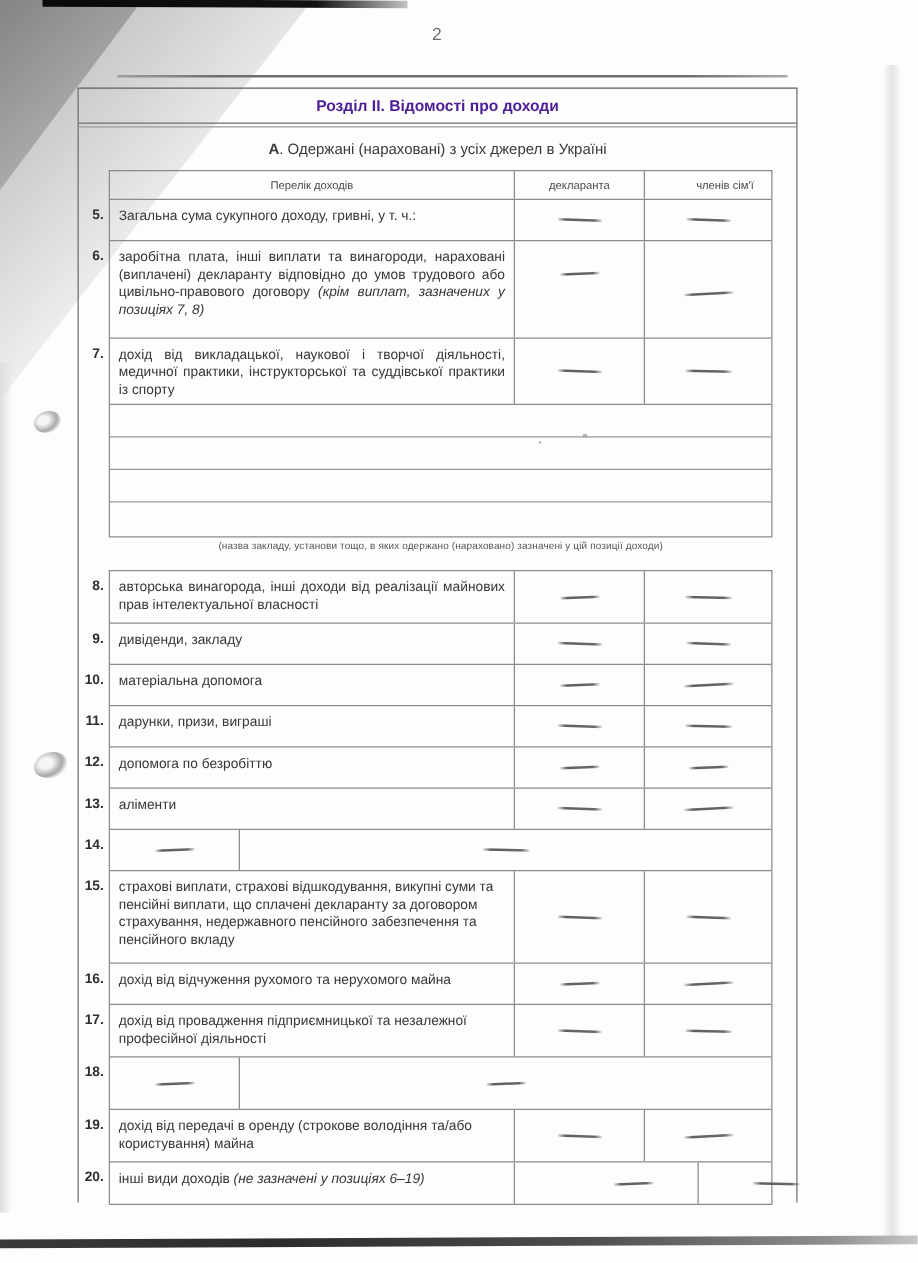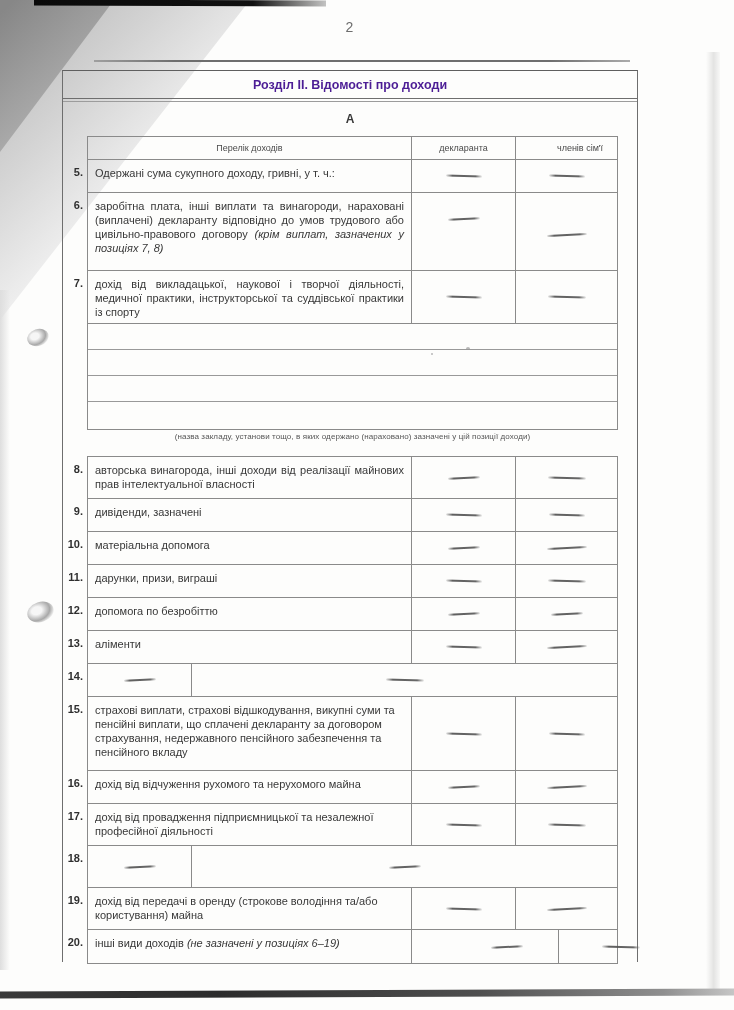--- a/index.html
+++ b/index.html
@@ -166,36 +166,37 @@
   <div class="speck sp2"></div>
 
   <div class="page-number">2</div>
   <div class="top-rule"></div>
 
   <div class="outerbox">
     <div class="sectionbar">Розділ II. Відомості про доходи</div>
     <div class="dline"></div>
     <div class="subsection">
       <b>А</b>
+        <span>. Одержані (нараховані) з усіх джерел в Україні</span>
     </div>
 
     <div class="tbl t1">
       <div class="thead">
         <div class="th-left">Перелік доходів</div>
         <div class="th-right">
           <div class="th-sub">
             <div>декларанта</div>
             <div>членів сім'ї</div>
           </div>
         </div>
       </div>
 
       <div class="trow r5">
         <div class="num">5.</div>
-        <div class="c text"><span>Одержані сума сукупного доходу, гривні, у т. ч.:</span></div>
+        <div class="c text"><span>Загальна сума сукупного доходу, гривні, у т. ч.:</span></div>
         <div class="c sum">
             <div class="stroke" title="—"></div>
           </div>
         <div class="c sum last">
             <div class="stroke" title="—"></div>
           </div>
       </div>
 
       <div class="trow r6 just">
         <div class="num">6.</div>
@@ -236,21 +237,21 @@
         <div class="c sum">
             <div class="stroke" title="—"></div>
           </div>
         <div class="c sum last">
             <div class="stroke" title="—"></div>
           </div>
       </div>
 
       <div class="trow">
         <div class="num">9.</div>
-        <div class="c text"><span>дивіденди, зазначені</span></div>
+        <div class="c text"><span>дивіденди, закладу</span></div>
         <div class="c sum">
             <div class="stroke" title="—"></div>
           </div>
         <div class="c sum last">
             <div class="stroke" title="—"></div>
           </div>
       </div>
 
       <div class="trow">
         <div class="num">10.</div>

